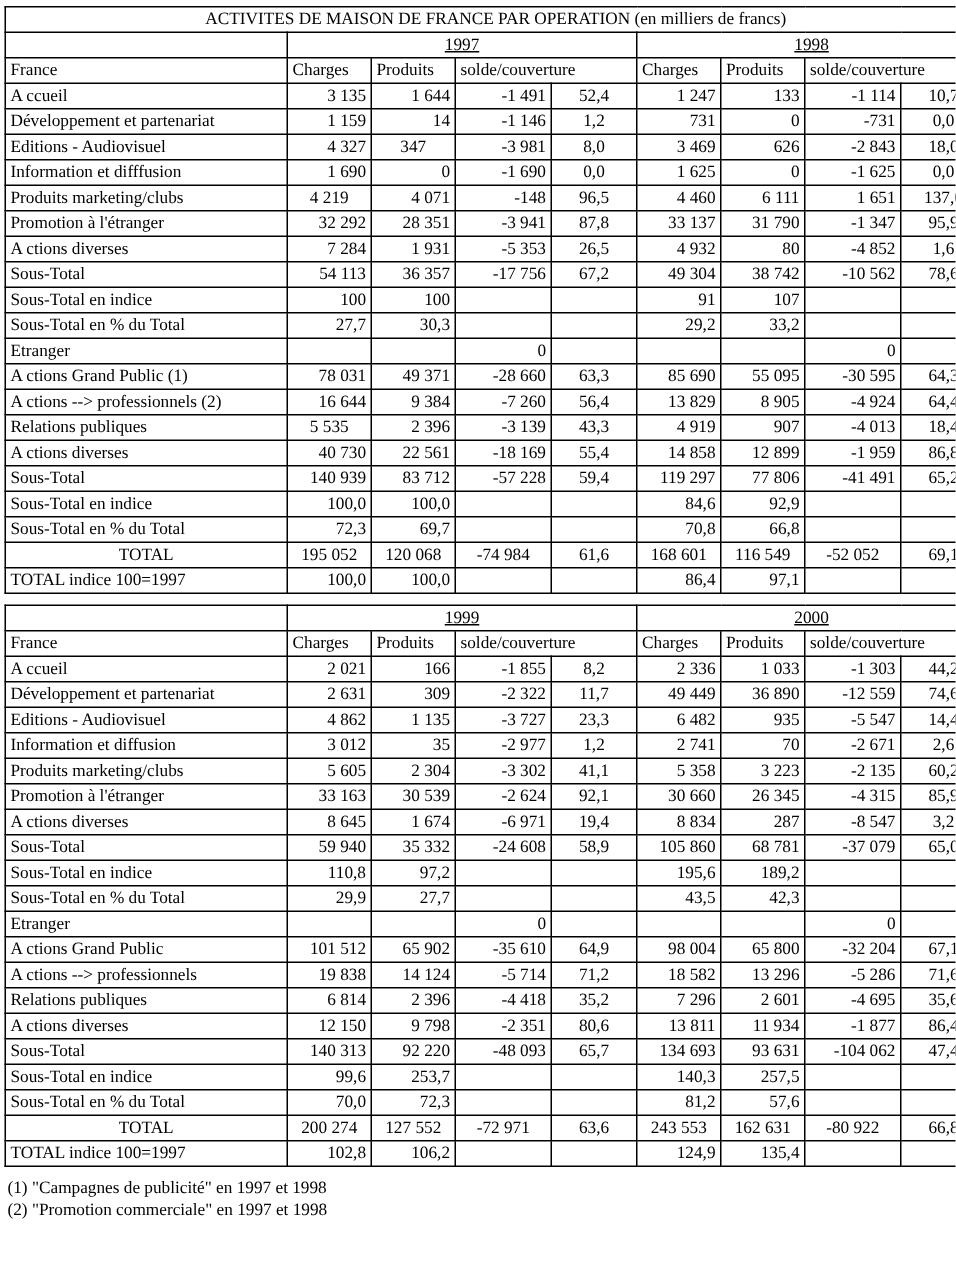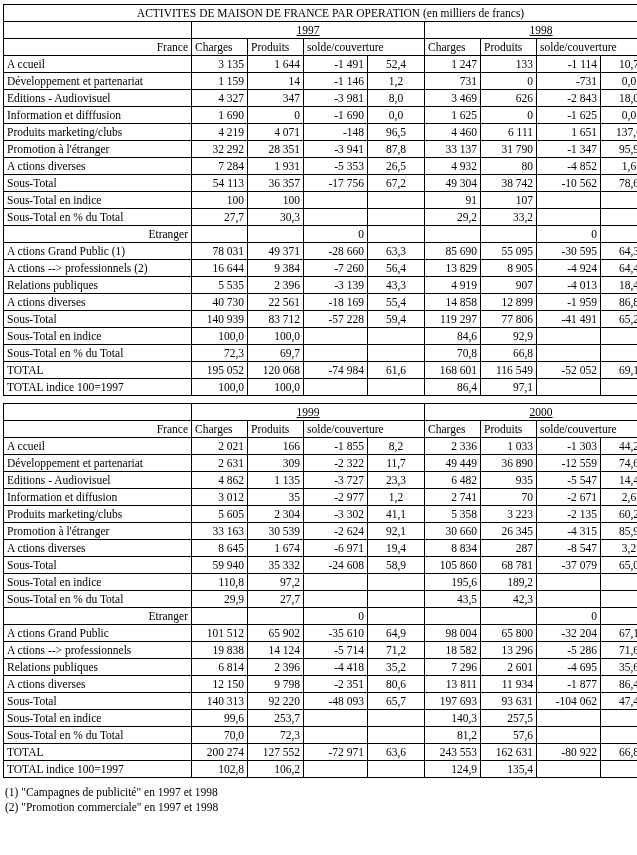--- a/index.html
+++ b/index.html
@@ -49,27 +49,27 @@
     font-weight: bold;
     font-size: 12.5px;
     text-decoration: underline;
   }
   .hdr {
     font-weight: bold;
     font-size: 11.5px;
   }
   .hdr-left {
     font-weight: bold;
-    text-align: right;
+    text-align: left;
     font-size: 11.5px;
   }
   .lbl { text-align: left; margin-left: 36px; }
   .num { text-align: right; }
   .cen { text-align: center; }
-  .b { font-weight: bold; }
+  .b { font-weight: bold; text-align: center; }
   .footnote {
     margin-top: 7px;
     font-size: 11.5px;
     line-height: 15px;
   }
   .footnote div { padding-left: 2px; }
   .w-lbl { width: 188px; }
   .w-num { width: 56px; }
   .w-sol { width: 64px; }
   .w-cov { width: 57px; }
@@ -523,21 +523,21 @@
           <td class="num">11 934</td>
           <td class="num">-1 877</td>
           <td class="cen">86,4</td>
         </tr>
         <tr>
           <td class="lbl">Sous-Total</td>
           <td class="num">140 313</td>
           <td class="num">92 220</td>
           <td class="num">-48 093</td>
           <td class="cen">65,7</td>
-          <td class="num">197 693</td>
+          <td class="num">134 693</td>
           <td class="num">93 631</td>
           <td class="num">-104 062</td>
           <td class="cen">47,4</td>
         </tr>
         <tr>
           <td class="lbl">Sous-Total en indice</td>
           <td class="num">99,6</td>
           <td class="num">253,7</td>
           <td class="num"></td>
           <td class="cen"></td>

